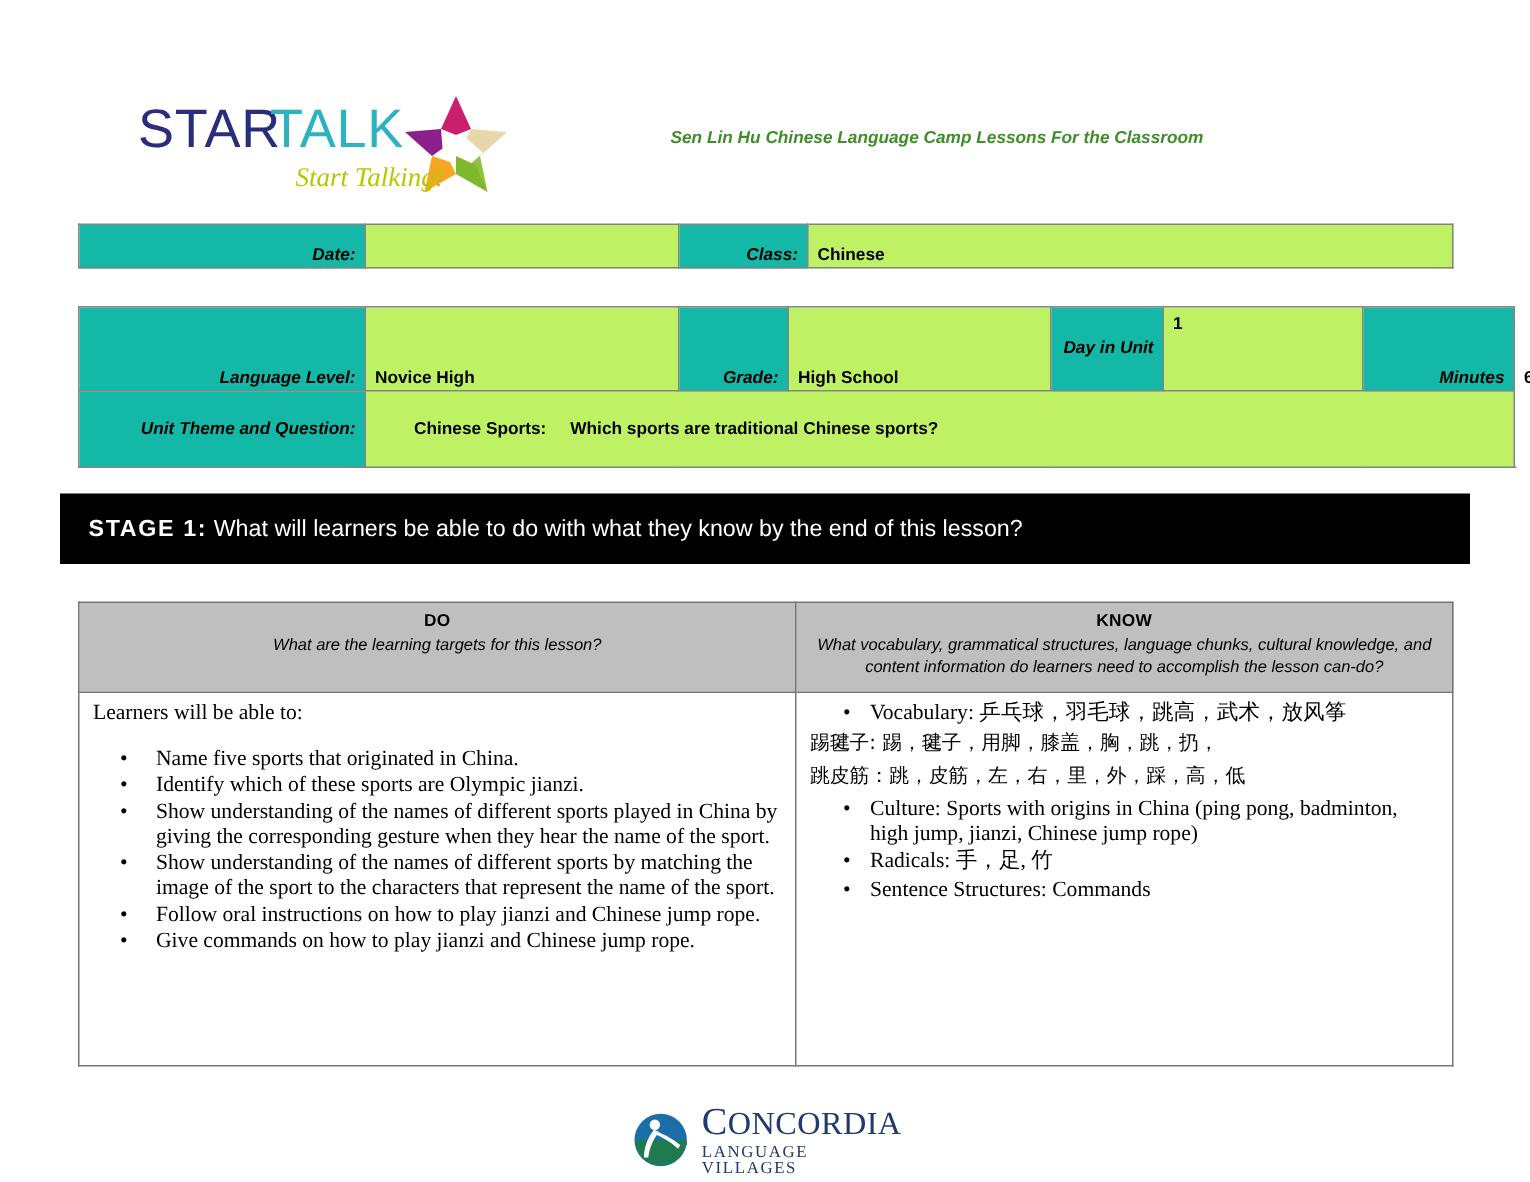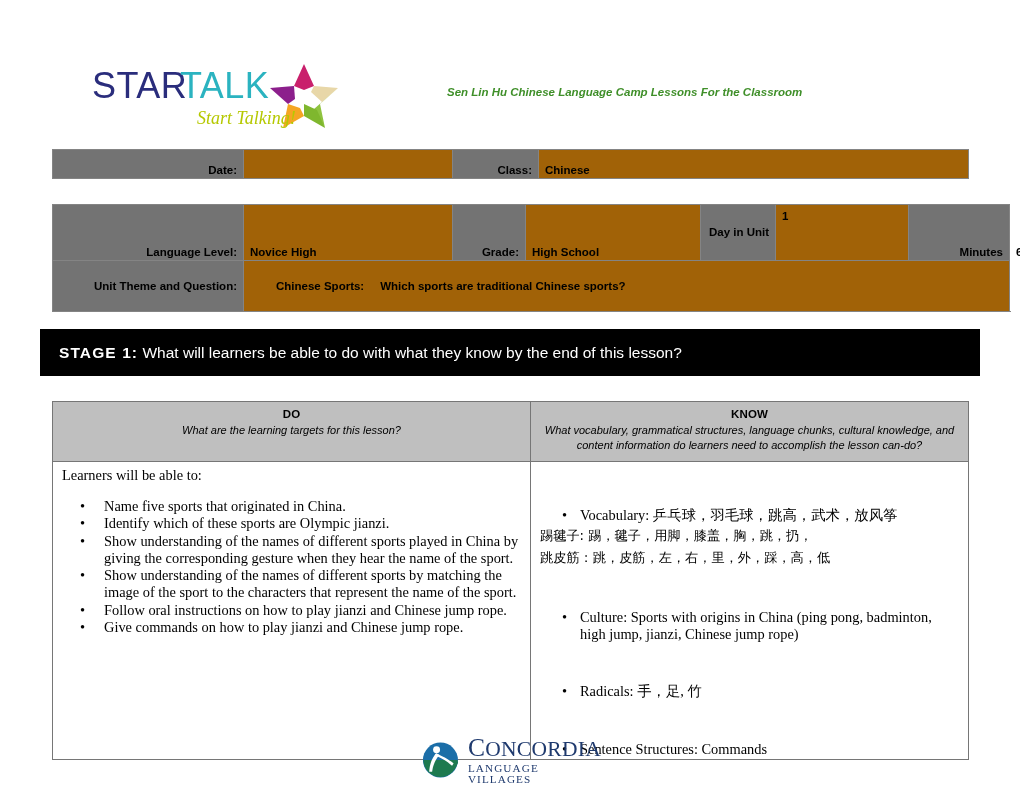--- a/index.html
+++ b/index.html
@@ -57,30 +57,31 @@
     table-layout: fixed;
   }
   .wtable td {
     border: 1px solid #848484;
     padding: 2px 6px;
     font-size: 11.5px;
     font-weight: bold;
     vertical-align: bottom;
   }
   td.gray {
-    background: #737373;
+    background: #14b8a6;
+    font-style: italic;
   }
   td.lbl-right {
     text-align: right;
   }
   td.lbl-left {
     text-align: right;
   }
   td.val {
-    background: #a16207;
+    background: #bef264;
   }
   td.val-top {
     vertical-align: top;
     padding-top: 5px;
   }
 
   
   #table-date-class {
     position: absolute;
     left: 52px;
@@ -207,21 +208,20 @@
   }
   .know-cjk-line {
     font-family: "DejaVu Sans", sans-serif;
     font-size: 13.2px;
     line-height: 1.55;
     margin: 2px 0 2px 0;
   }
   ul.blist.know > li {
     padding-left: 40px;
     margin-bottom: 1px;
-    margin-top: 40px;
   }
   ul.blist.know > li::before {
     left: 22px;
   }
 
   
   #footer-logo {
     position: absolute;
     left: 422px;
     top: 739px;

